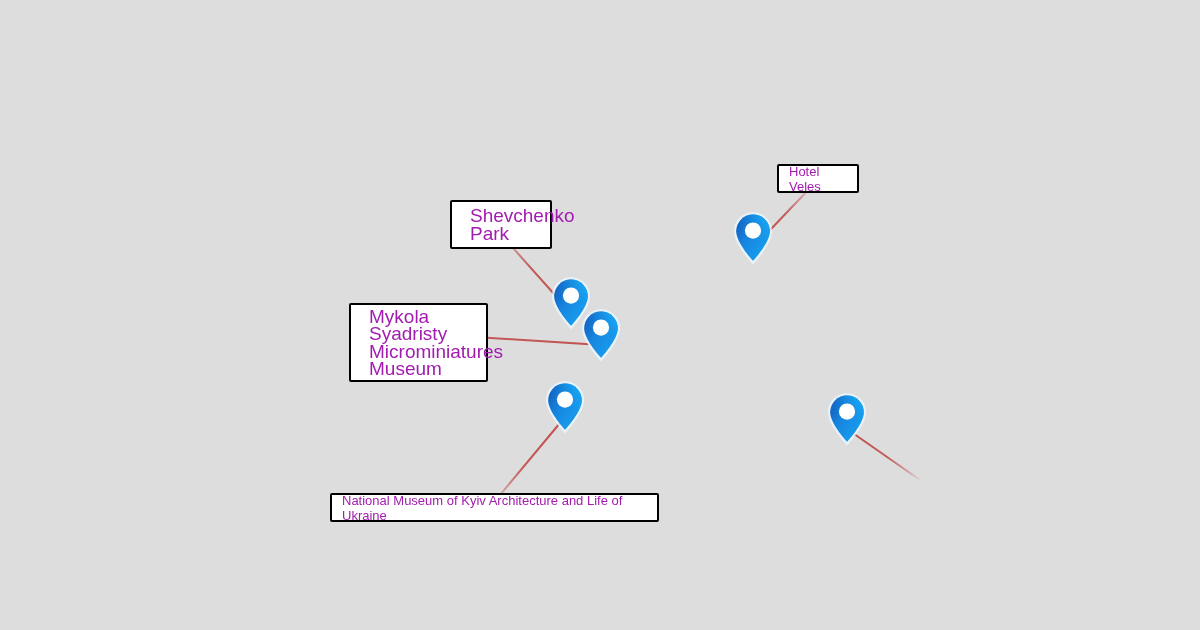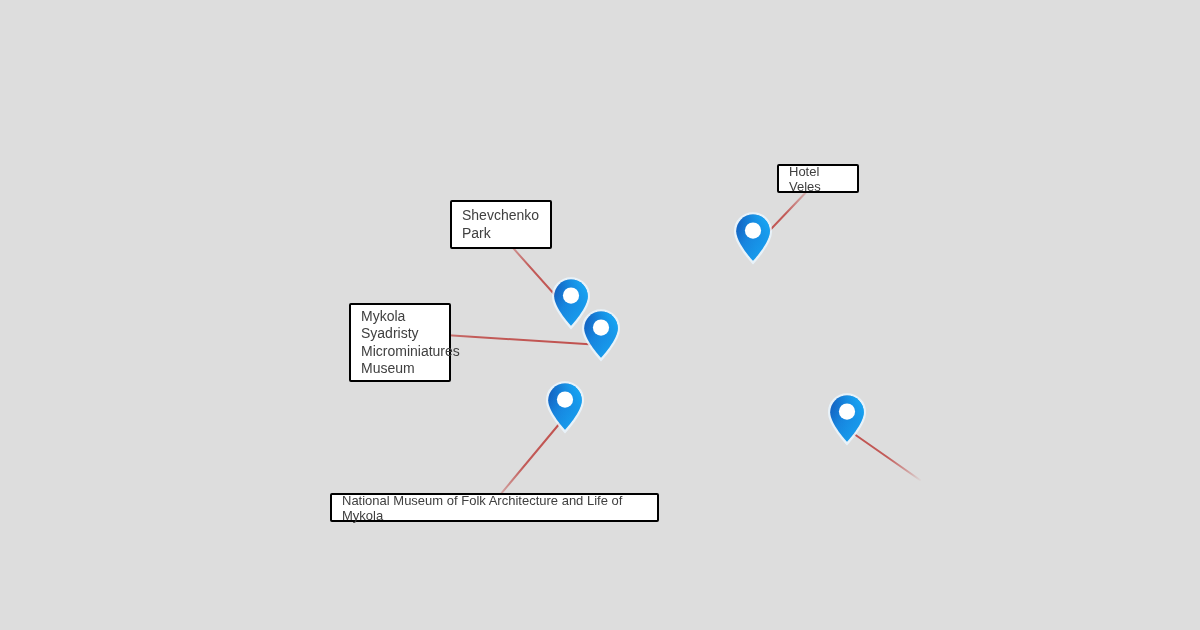--- a/index.html
+++ b/index.html
@@ -51,34 +51,34 @@
     top: 0;
     width: 1200px;
     height: 630px;
   }
   .map-label {
     position: absolute;
     box-sizing: border-box;
     background: #ffffff;
     border: 2px solid #000000;
     border-radius: 2px;
-    color: #404040;
+    color: #a21caf;
     font-family: "Liberation Sans", sans-serif;
     white-space: pre-line;
     display: flex;
     align-items: center;
   }
   .map-label .label-text {
     display: block;
     width: 100%;
   }
   .size-lg {
-    font-size: 14px;
+    font-size: 19px;
     line-height: 17.4px;
-    padding: 7px 10px 7px 10px;
+    padding: 7px 10px 7px 18px;
   }
   .size-sm {
     font-size: 13px;
     line-height: 15px;
     padding: 6px 10px 6px 10px;
   }
 </style>
 </head>
 <body>
 
@@ -223,21 +223,21 @@
           <path d="M20 2.5 C10.6 2.5 3.2 10 3.2 19.3 C3.2 31 20 48.8 20 48.8 C20 48.8 36.8 31 36.8 19.3 C36.8 10 29.4 2.5 20 2.5 Z" fill="url(#pg-4)"></path>
           <path d="M20 2.5 C10.6 2.5 3.2 10 3.2 19.3 C3.2 31 20 48.8 20 48.8 C20 48.8 36.8 31 36.8 19.3 C36.8 10 29.4 2.5 20 2.5 Z" fill="url(#pl-4)"></path>
           <circle cx="20" cy="18.6" r="8.1" fill="#ffffff"></circle>
         </svg>
       </div>
     </div>
 
   <div id="label-layer">
       <div class="map-label size-lg" style="left: 450px; top: 200px; width: 102px; height: 49px;"><span class="label-text">Shevchenko
 Park</span></div>
-      <div class="map-label size-lg" style="left: 349px; top: 303px; width: 102px; height: 79px;"><span class="label-text">Mykola
+      <div class="map-label size-lg" style="left: 349px; top: 303px; width: 139px; height: 79px;"><span class="label-text">Mykola
 Syadristy
 Microminiatures
 Museum</span></div>
-      <div class="map-label size-sm" style="left: 330px; top: 493px; width: 329px; height: 29px;"><span class="label-text">National Museum of Folk Architecture and Life of Mykola</span></div>
+      <div class="map-label size-sm" style="left: 330px; top: 493px; width: 329px; height: 29px;"><span class="label-text">National Museum of Kyiv Architecture and Life of Ukraine</span></div>
       <div class="map-label size-sm" style="left: 777px; top: 164px; width: 82px; height: 29px;"><span class="label-text">Hotel Veles</span></div>
     </div>
 
 </div>
 
 </body></html>

